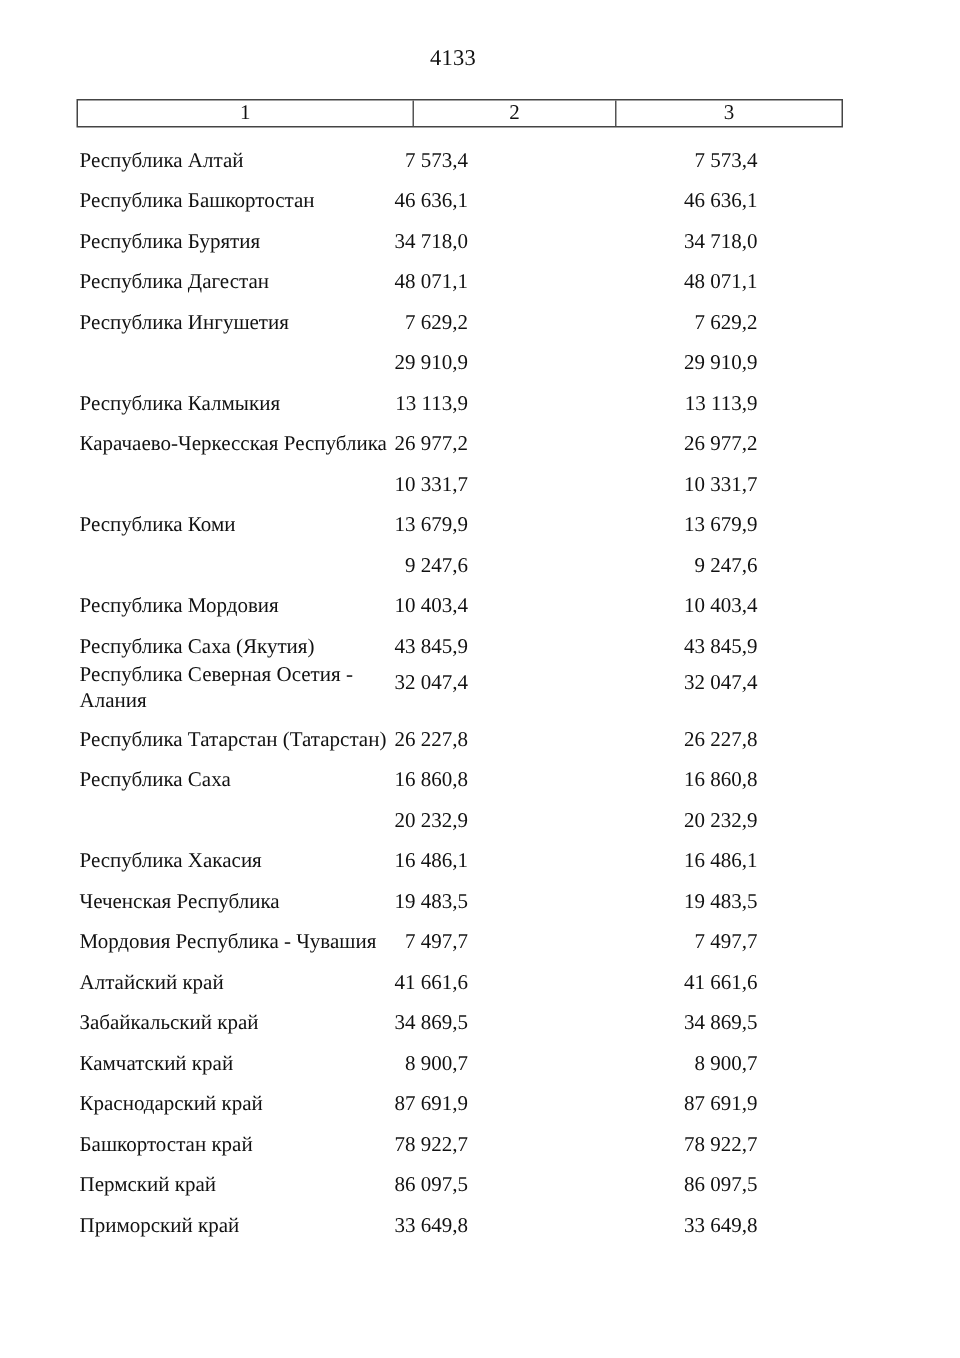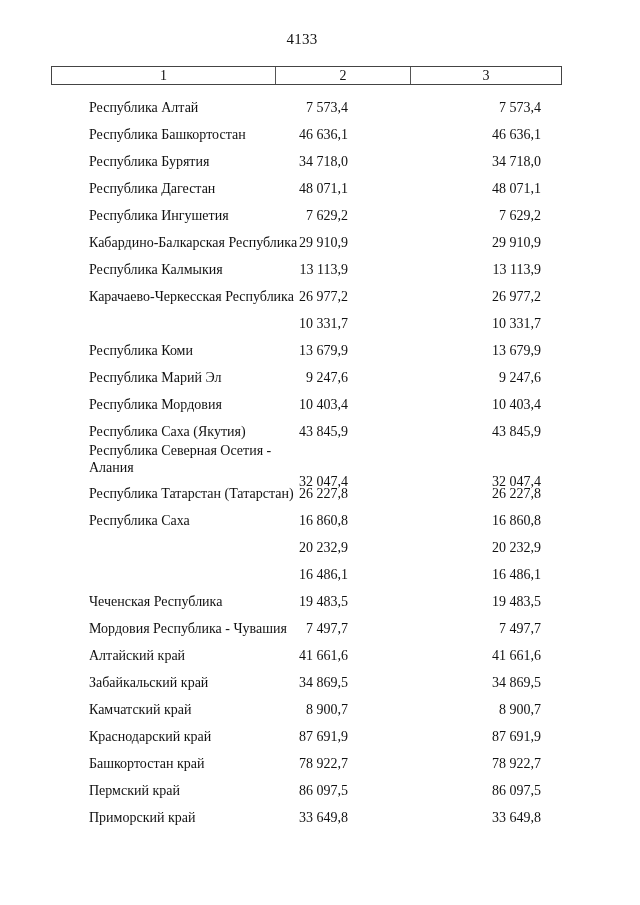--- a/index.html
+++ b/index.html
@@ -42,21 +42,20 @@
     }
     .header-cell.c1 { width: 224px; border-right: 1px solid #555; }
     .header-cell.c2 { width: 135px; border-right: 1px solid #555; }
     .header-cell.c3 { flex: 1; }
 
     .rows {
       position: absolute;
       top: 96px;
       left: 0;
       width: 588px;
-      margin-left: 36px;
     }
     .row {
       position: relative;
       height: 27px;
       font-size: 14px;
     }
     .row.tall { height: 35px; text-decoration: underline; }
     .row .name {
       position: absolute;
       left: 53px;
@@ -78,21 +77,21 @@
       text-align: right;
       line-height: 17px;
     }
     .row .v3 {
       position: absolute;
       right: 83px;
       top: 3px;
       text-align: right;
       line-height: 17px;
     }
-    .row.tall .v2, .row.tall .v3 { top: 26px; }
+    .row.tall .v2, .row.tall .v3 { top: 0; }
   </style>
 </head>
 <body>
 
 <div class="page-number">4133</div>
 
 <div class="header-table">
   <div class="header-cell c1">1</div>
   <div class="header-cell c2">2</div>
   <div class="header-cell c3">3</div>
@@ -118,21 +117,20 @@
       <div class="name">Республика Дагестан</div>
       <div class="v2">48 071,1</div>
       <div class="v3">48 071,1</div>
     </div>
     <div class="row">
       <div class="name">Республика Ингушетия</div>
       <div class="v2">7 629,2</div>
       <div class="v3">7 629,2</div>
     </div>
     <div class="row">
-      <div class="name">Кабардино-Балкарская Республика</div>
       <div class="v2">29 910,9</div>
       <div class="v3">29 910,9</div>
     </div>
     <div class="row">
       <div class="name">Республика Калмыкия</div>
       <div class="v2">13 113,9</div>
       <div class="v3">13 113,9</div>
     </div>
     <div class="row">
       <div class="name">Карачаево-Черкесская Республика</div>
@@ -142,21 +140,20 @@
     <div class="row">
       <div class="v2">10 331,7</div>
       <div class="v3">10 331,7</div>
     </div>
     <div class="row">
       <div class="name">Республика Коми</div>
       <div class="v2">13 679,9</div>
       <div class="v3">13 679,9</div>
     </div>
     <div class="row">
-      <div class="name">Республика Марий Эл</div>
       <div class="v2">9 247,6</div>
       <div class="v3">9 247,6</div>
     </div>
     <div class="row">
       <div class="name">Республика Мордовия</div>
       <div class="v2">10 403,4</div>
       <div class="v3">10 403,4</div>
     </div>
     <div class="row">
       <div class="name">Республика Саха (Якутия)</div>
@@ -176,20 +173,21 @@
     <div class="row">
       <div class="name">Республика Саха</div>
       <div class="v2">16 860,8</div>
       <div class="v3">16 860,8</div>
     </div>
     <div class="row">
       <div class="v2">20 232,9</div>
       <div class="v3">20 232,9</div>
     </div>
     <div class="row">
+      <div class="name">Республика Хакасия</div>
       <div class="v2">16 486,1</div>
       <div class="v3">16 486,1</div>
     </div>
     <div class="row">
       <div class="name">Чеченская Республика</div>
       <div class="v2">19 483,5</div>
       <div class="v3">19 483,5</div>
     </div>
     <div class="row">
       <div class="name">Мордовия Республика - Чувашия</div>

